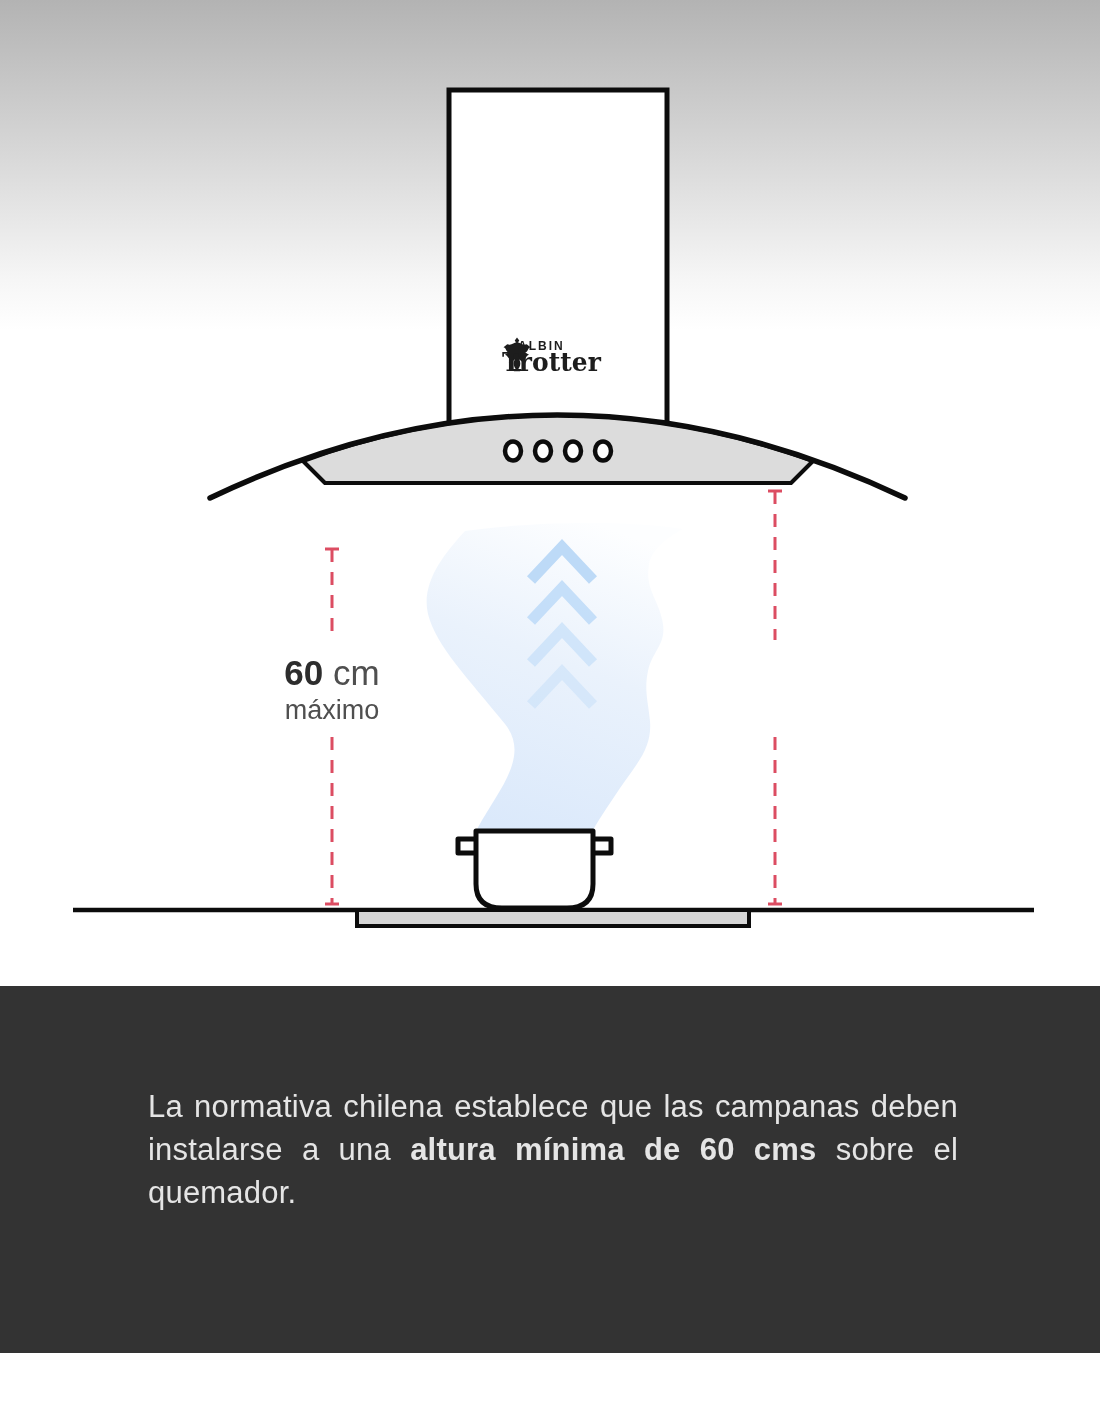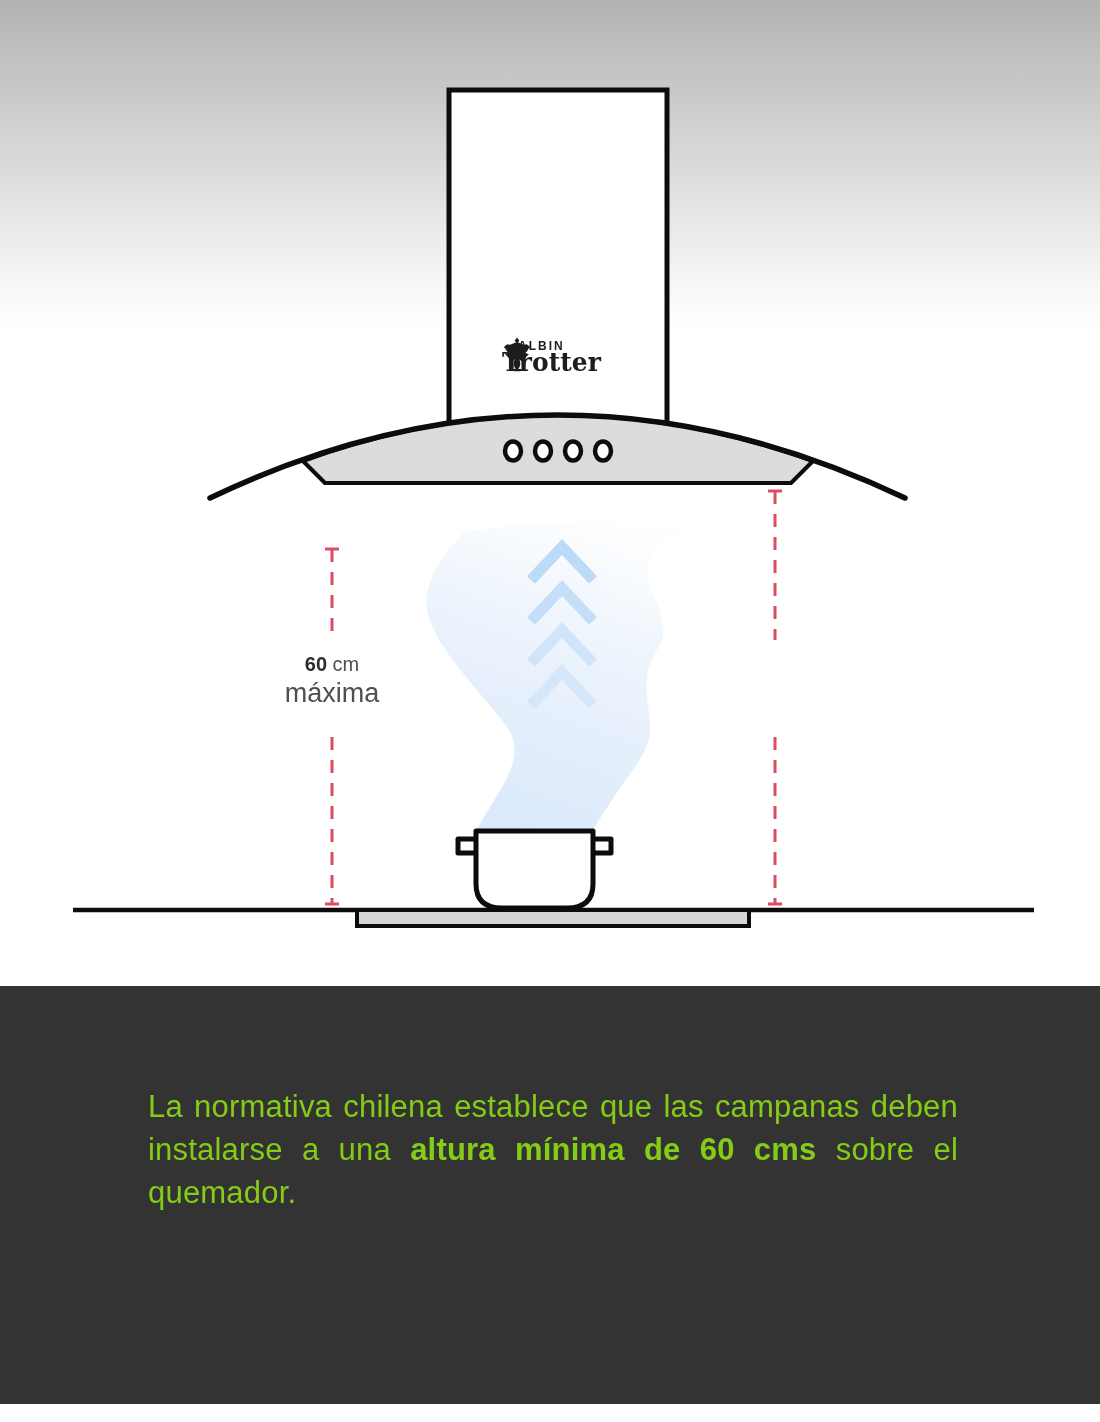--- a/index.html
+++ b/index.html
@@ -25,29 +25,29 @@
     margin-left:16px;margin-bottom:-2px;
   }
   .logo .trotter{
     display:block;font-family:"DejaVu Serif", serif;font-weight:700;
     font-size:25px;letter-spacing:0px;transform:scaleY(1.05);
   }
   
   .measure{
     position:absolute;width:160px;text-align:center;line-height:1.12;
   }
-  .measure .big{font-size:20px;color:#4f4f4f;}
+  .measure .big{font-size:35px;color:#4f4f4f;}
   .measure .big b{color:#2d2d2d;font-weight:700;}
   .measure .small{font-size:27px;color:#4f4f4f;margin-top:3px;}
   .measure-left{left:252px;top:653px;}
   .measure-right{left:695px;top:653px;}
   
   .panel{
-    position:absolute;left:0;top:986px;width:1100px;height:418px;
-    background:#333333;color:#84cc16;box-sizing:border-box;
+    position:absolute;left:0;top:986px;width:1100px;height:367px;
+    background:#333333;color:#e5e5e5;box-sizing:border-box;
     padding:99px 142px 0 148px;
   }
   .panel p{
     margin:0 0 23px 0;font-size:31px;line-height:43px;
     text-align:justify;font-weight:400;letter-spacing:0.2px;
   }
   .panel p b{font-weight:700;}
 </style>
 </head>
 <body>
@@ -134,21 +134,21 @@
       <span class="wordmark">
         <span class="albin">ALBIN</span>
         <span class="trotter">Trotter</span>
       </span>
     </div>
 
     <div class="measure measure-left">
       <div class="big">
         <b>60</b><span> cm</span>
       </div>
-      <div class="small">máxima</div>
+      <div class="small">máximo</div>
     </div>
 
   </div>
 
   <div class="panel">
     <p><span>La normativa chilena establece que las campanas deben instalarse a una </span><b>altura mínima de 60 cms</b><span> sobre el quemador.</span></p>
   </div>
 
 </div>
 

